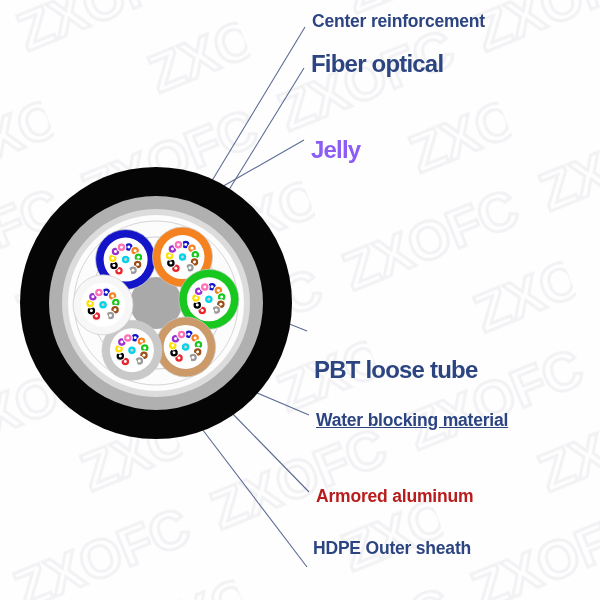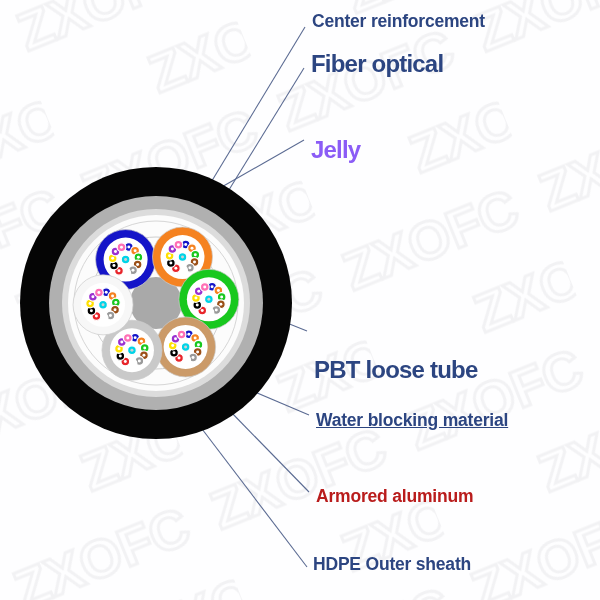--- a/index.html
+++ b/index.html
@@ -243,16 +243,16 @@
       </g>
   </svg>
 
   <div id="callouts">
       <div class="callout sz-sm" style="left: 312px; top: 13px; color: rgb(44, 69, 129);">Center reinforcement</div>
       <div class="callout sz-lg" style="left: 311px; top: 52px; color: rgb(44, 69, 129);">Fiber optical</div>
       <div class="callout sz-lg" style="left: 311px; top: 138px; color: #8b5cf6;">Jelly</div>
       <div class="callout sz-lg" style="left: 314px; top: 318px; color: rgb(44, 69, 129); margin-top: 40px;">PBT loose tube</div>
       <div class="callout sz-sm" style="left: 316px; top: 412px; color: rgb(44, 69, 129); text-decoration: underline;">Water blocking material</div>
       <div class="callout sz-sm" style="left: 316px; top: 488px; color: #b91c1c;">Armored aluminum</div>
-      <div class="callout sz-sm" style="left: 313px; top: 556px; color: rgb(44, 69, 129);">HDPE Outer sheath</div>
+      <div class="callout sz-sm" style="left: 313px; top: 540px; color: rgb(44, 69, 129);">HDPE Outer sheath</div>
     </div>
 
 </div>
 
 </body></html>

